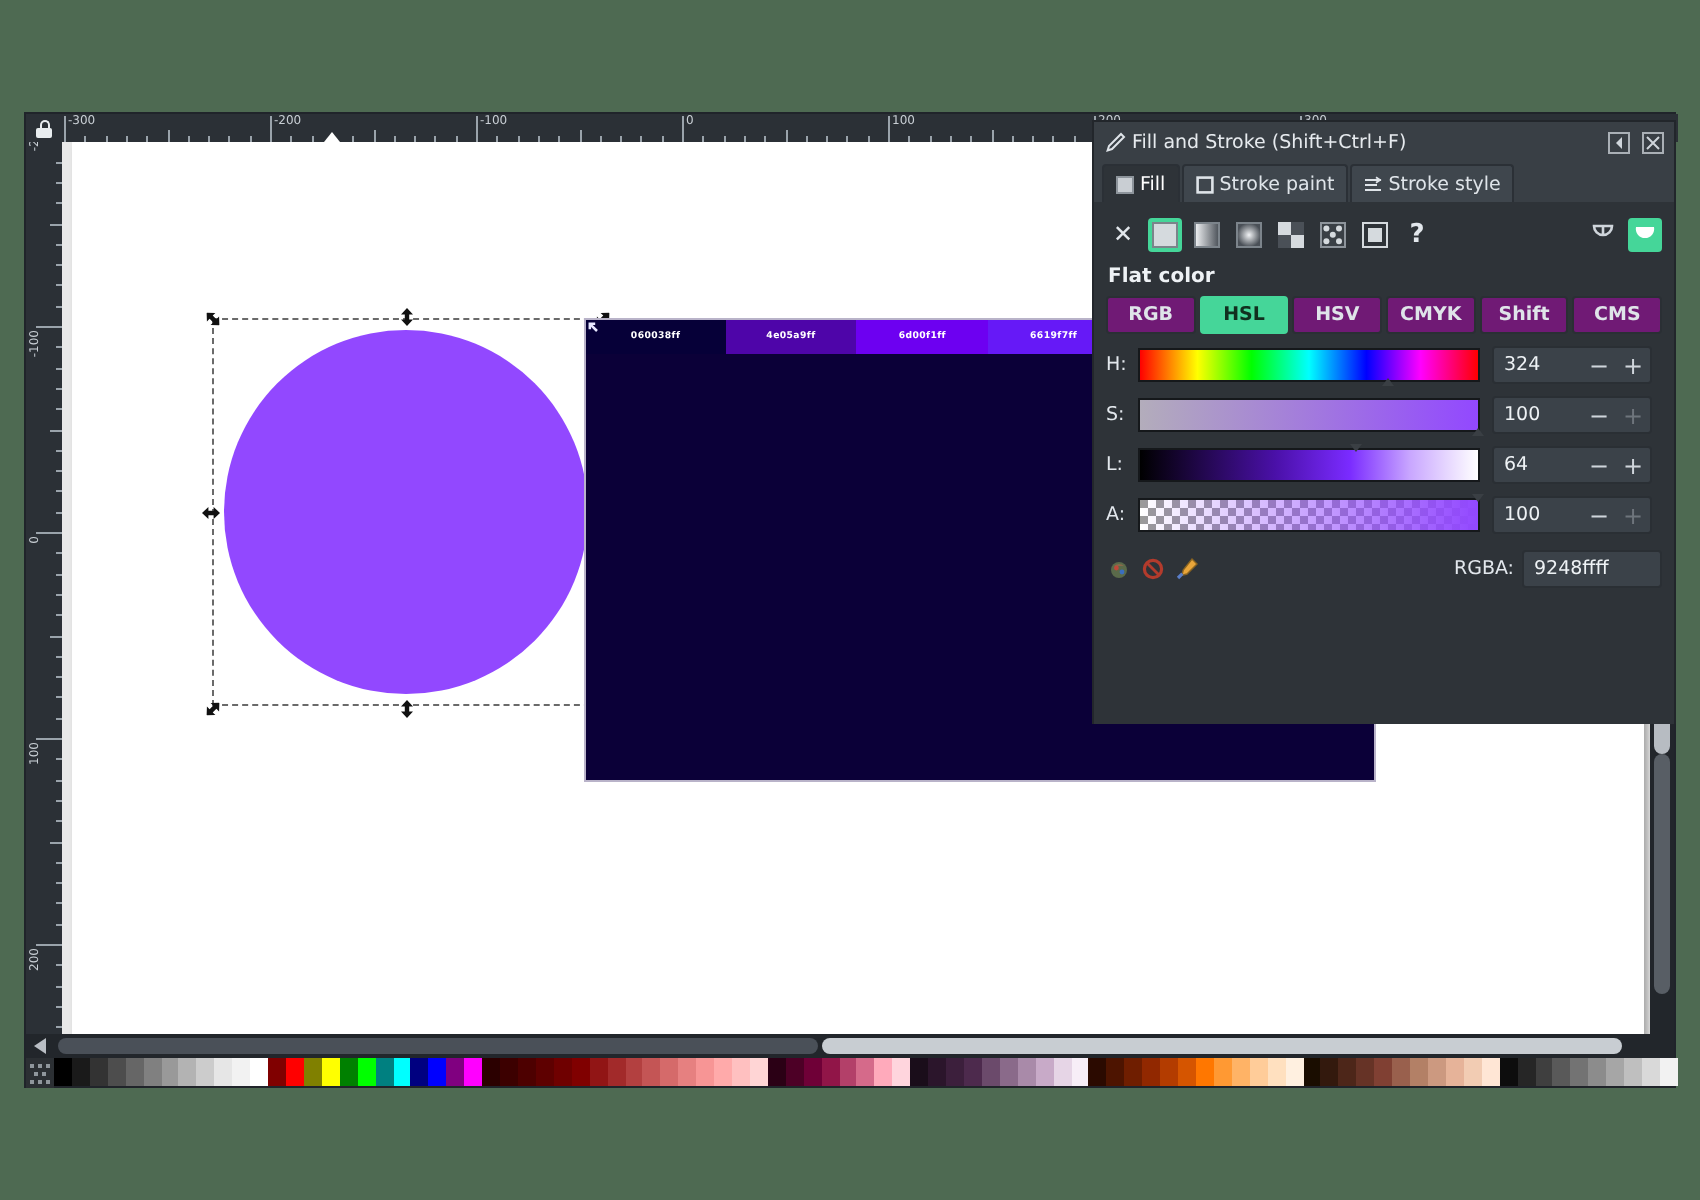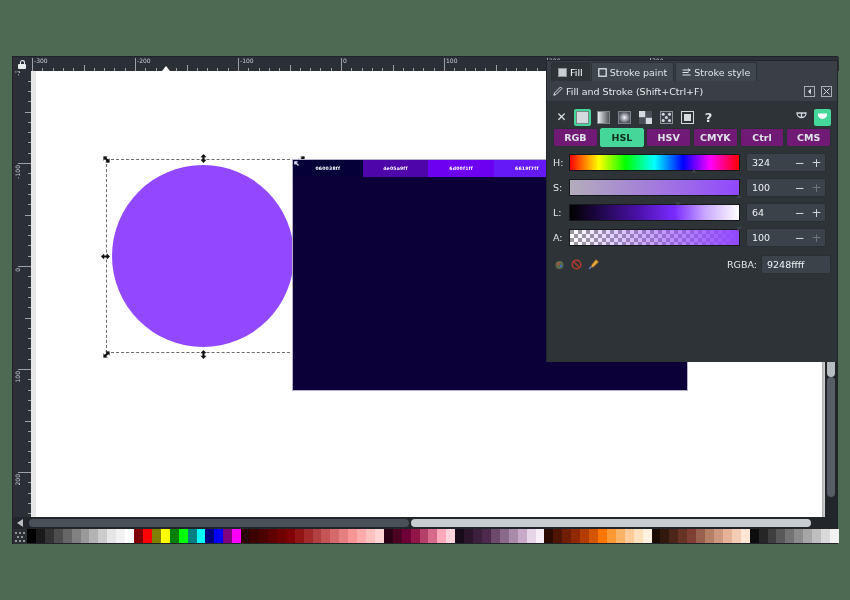--- a/index.html
+++ b/index.html
@@ -538,48 +538,20 @@
         <div class="pswatch" style="background: rgb(166, 166, 166);"></div>
         <div class="pswatch" style="background: rgb(191, 191, 191);"></div>
         <div class="pswatch" style="background: rgb(217, 217, 217);"></div>
         <div class="pswatch" style="background: rgb(242, 242, 242);"></div>
       </div>
 
   </div>
 
   <div id="dialog">
 
-    <div id="tabs">
-      <div class="tab active">
-        <span class="tabicon">
-          <svg width="9" height="9" viewBox="0 0 9 9">
-              <rect x="0.5" y="0.5" width="8" height="8" fill="#c9ced3" stroke="#8d949b"></rect>
-            </svg>
-        </span>
-        <span>Fill</span>
-      </div>
-      <div class="tab">
-        <span class="tabicon">
-          <svg width="9" height="9" viewBox="0 0 9 9">
-              <rect x="0.8" y="0.8" width="7.4" height="7.4" fill="none" stroke="#dfe4e9" stroke-width="1.3"></rect>
-            </svg>
-        </span>
-        <span>Stroke paint</span>
-      </div>
-      <div class="tab">
-        <span class="tabicon">
-          <svg width="9" height="9" viewBox="0 0 9 9">
-              <path d="M0.5 2 H8.5 M0.5 4.5 H6.5 M0.5 7 H8.5" stroke="#dfe4e9" stroke-width="1.1"></path>
-              <path d="M6 0.6 L8 2 L6 3.4" stroke="#dfe4e9" stroke-width="0.9" fill="none"></path>
-            </svg>
-        </span>
-        <span>Stroke style</span>
-      </div>
-    </div>
-
     <div id="dlg-title">
       <span class="t-icon">
         <svg width="11" height="11" viewBox="0 0 11 11">
             <path d="M8.5 1 L10 2.5 L4 8.5 L1.8 9.2 L2.5 7 Z" fill="none" stroke="#dfe4e9" stroke-width="1"></path>
           </svg>
       </span>
       <span class="t-text">Fill and Stroke (Shift+Ctrl+F)</span>
       <span class="t-btn">
         <svg width="11" height="11" viewBox="0 0 11 11">
             <rect x="0.5" y="0.5" width="10" height="10" fill="none" stroke="#aab0b6"></rect>
@@ -587,20 +559,48 @@
           </svg>
       </span>
       <span class="t-btn">
         <svg width="11" height="11" viewBox="0 0 11 11">
             <rect x="0.5" y="0.5" width="10" height="10" fill="none" stroke="#aab0b6"></rect>
             <path d="M2.5 2.5 L8.5 8.5 M8.5 2.5 L2.5 8.5" stroke="#cfd5db" stroke-width="1"></path>
           </svg>
       </span>
     </div>
 
+    <div id="tabs">
+      <div class="tab active">
+        <span class="tabicon">
+          <svg width="9" height="9" viewBox="0 0 9 9">
+              <rect x="0.5" y="0.5" width="8" height="8" fill="#c9ced3" stroke="#8d949b"></rect>
+            </svg>
+        </span>
+        <span>Fill</span>
+      </div>
+      <div class="tab">
+        <span class="tabicon">
+          <svg width="9" height="9" viewBox="0 0 9 9">
+              <rect x="0.8" y="0.8" width="7.4" height="7.4" fill="none" stroke="#dfe4e9" stroke-width="1.3"></rect>
+            </svg>
+        </span>
+        <span>Stroke paint</span>
+      </div>
+      <div class="tab">
+        <span class="tabicon">
+          <svg width="9" height="9" viewBox="0 0 9 9">
+              <path d="M0.5 2 H8.5 M0.5 4.5 H6.5 M0.5 7 H8.5" stroke="#dfe4e9" stroke-width="1.1"></path>
+              <path d="M6 0.6 L8 2 L6 3.4" stroke="#dfe4e9" stroke-width="0.9" fill="none"></path>
+            </svg>
+        </span>
+        <span>Stroke style</span>
+      </div>
+    </div>
+
     <div id="tabbody">
 
       <div id="paint-types">
         <div class="pt">
             <span class="pt-x">✕</span>
           </div>
         <div class="pt sel">
           <svg class="inner" viewBox="0 0 13 13">
               <rect x="0.5" y="0.5" width="12" height="12" fill="#d5dade" stroke="#7c848b"></rect>
             </svg>
@@ -663,27 +663,28 @@
               <path d="M6.5 2 L6.5 6" stroke="#cfd5db" stroke-width="1.3"></path>
             </svg>
         </div>
         <div class="pt sel">
           <svg class="inner" viewBox="0 0 13 13">
               <path d="M2 2.5 a4.6 4.6 0 1 0 9 0 Z" fill="#ffffff"></path>
             </svg>
         </div>
       </div>
 
+      <div id="flat-label">Flat color</div>
 
       <div id="modes">
           <div class="mode">RGB</div>
           <div class="mode active">HSL</div>
           <div class="mode">HSV</div>
           <div class="mode">CMYK</div>
-          <div class="mode">Ctrl</div>
+          <div class="mode">Shift</div>
           <div class="mode">CMS</div>
         </div>
 
       <div id="sliders">
           <div class="slider-row">
             <div class="slider-label">H:</div>
             <div class="slider-track" style="background: linear-gradient(to right, rgb(255, 0, 0) 0%, rgb(255, 255, 0) 17%, rgb(0, 255, 0) 33%, rgb(0, 255, 255) 50%, rgb(0, 0, 255) 67%, rgb(255, 0, 255) 83%, rgb(255, 0, 0) 100%);">
               <div class="slider-handle bot" style="left: calc(73.3% - 3px);"></div>
             </div>
             <div class="spin">

